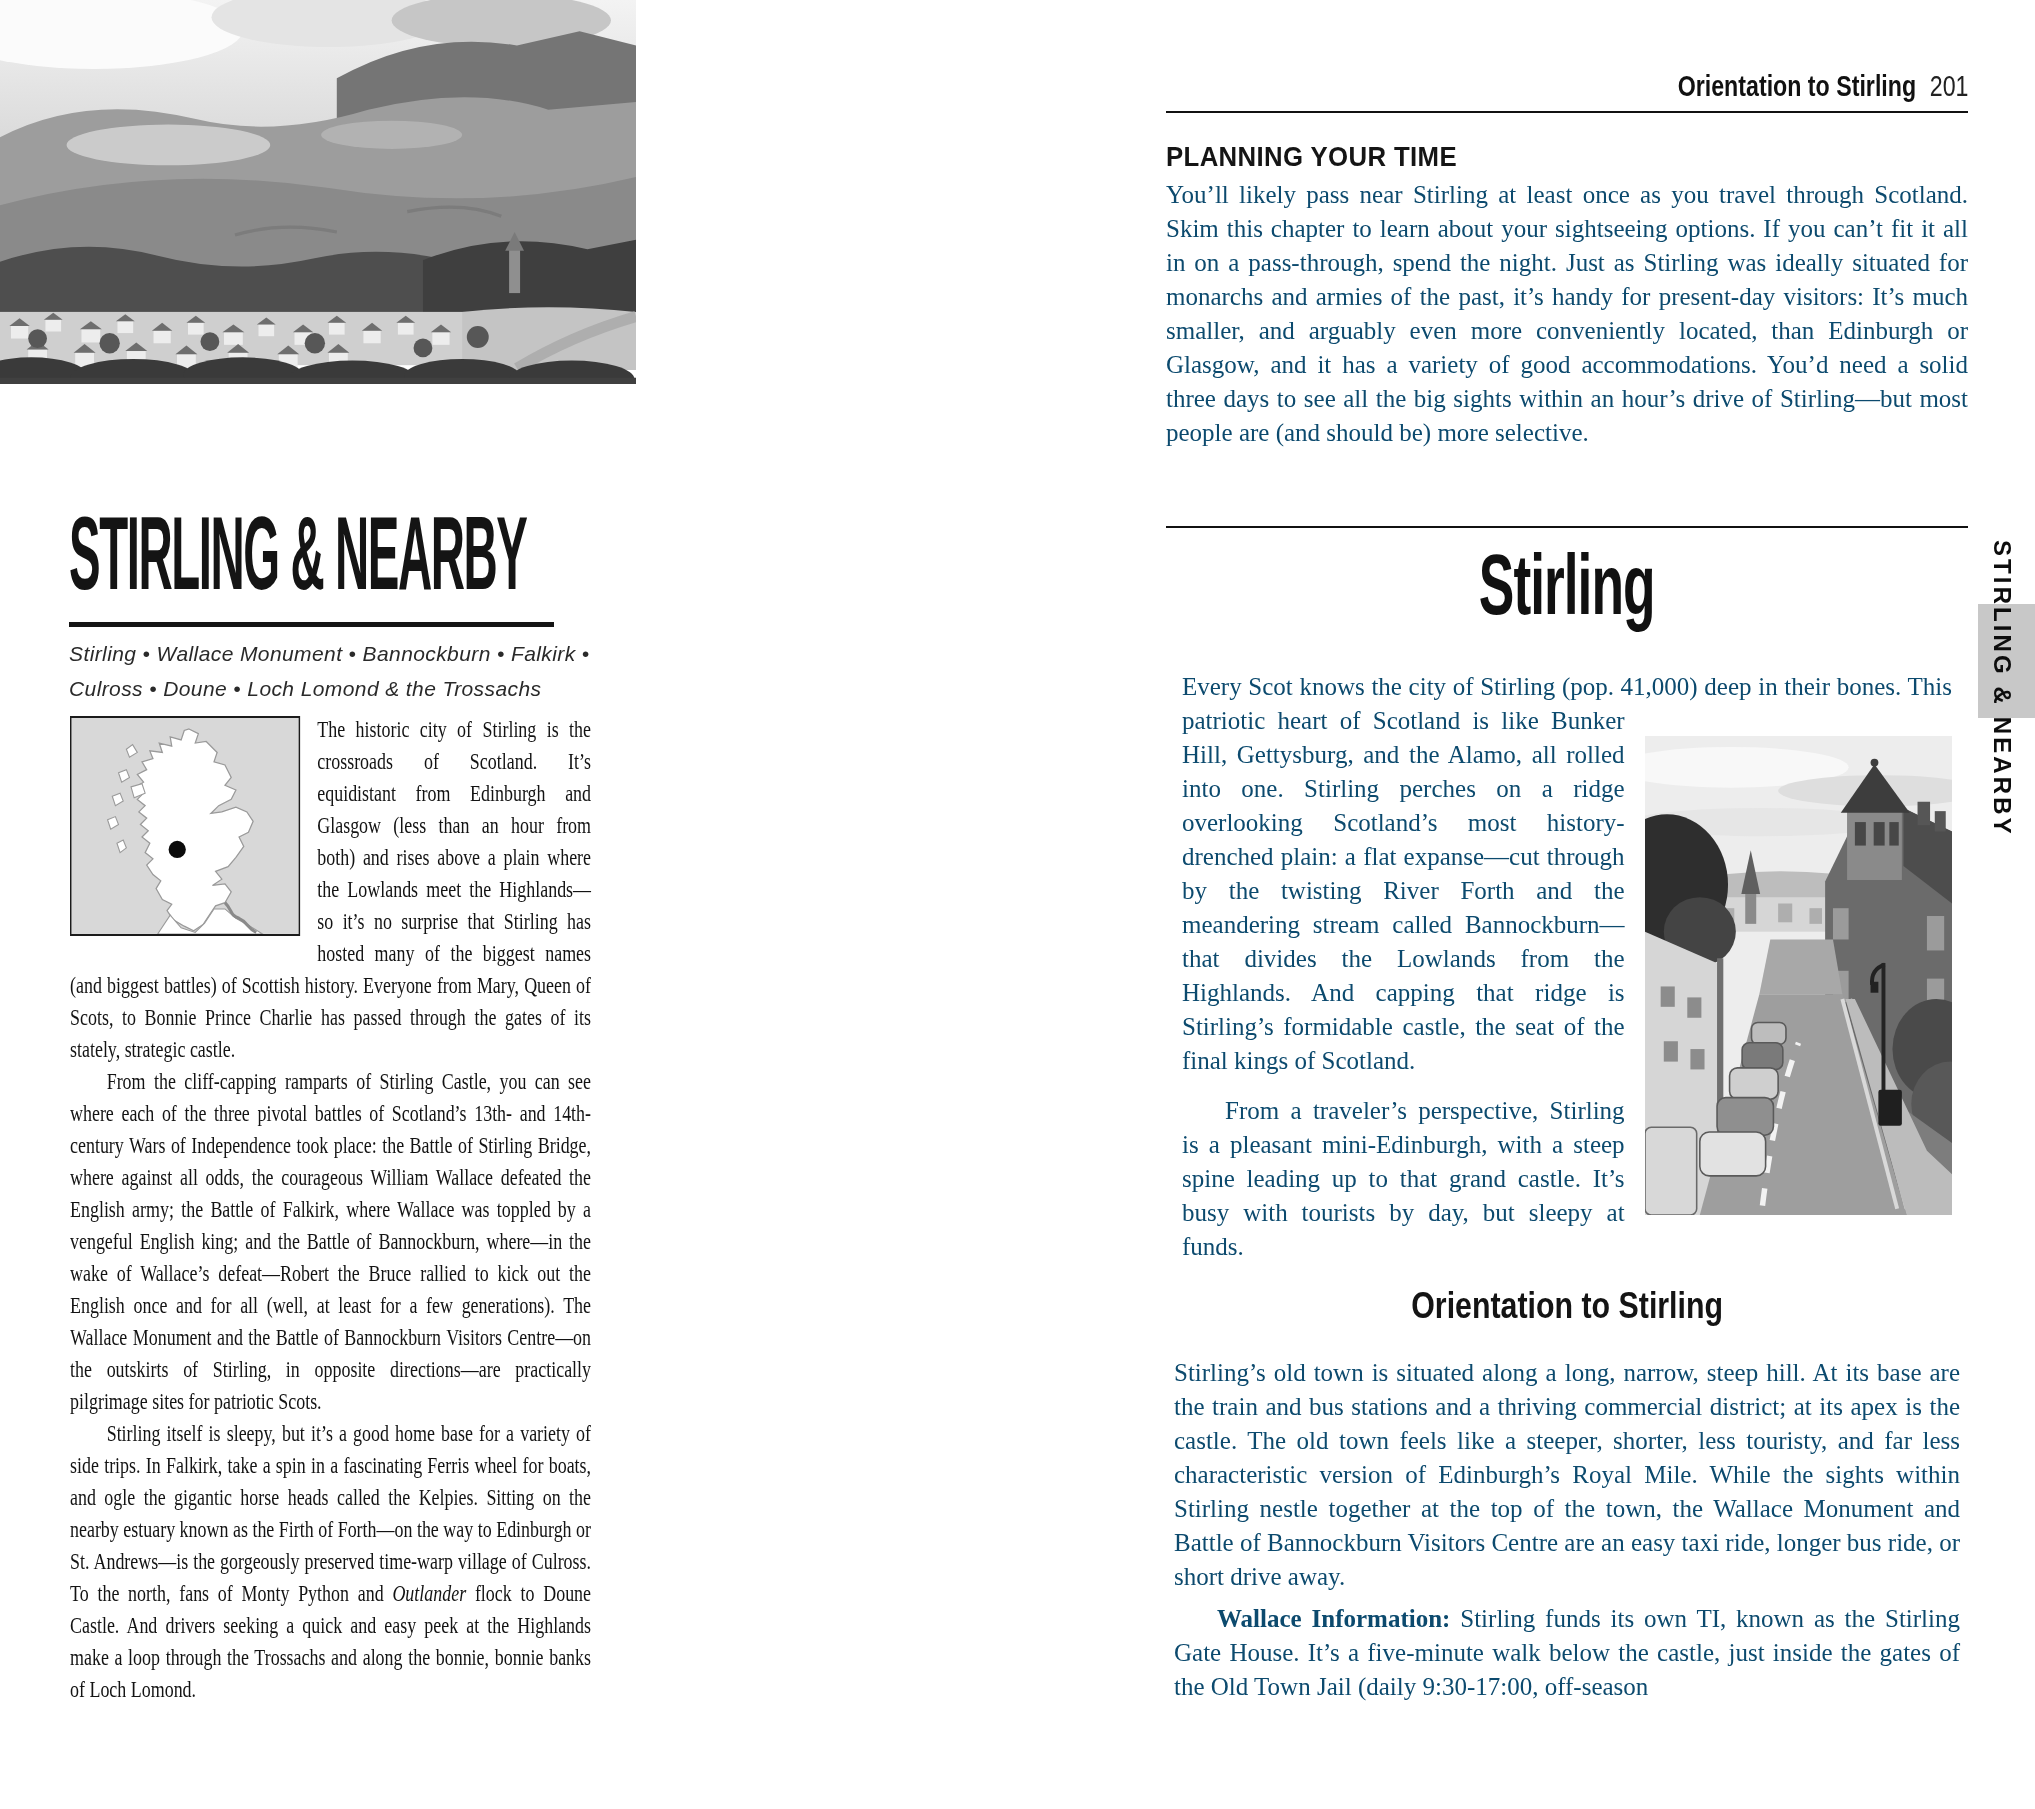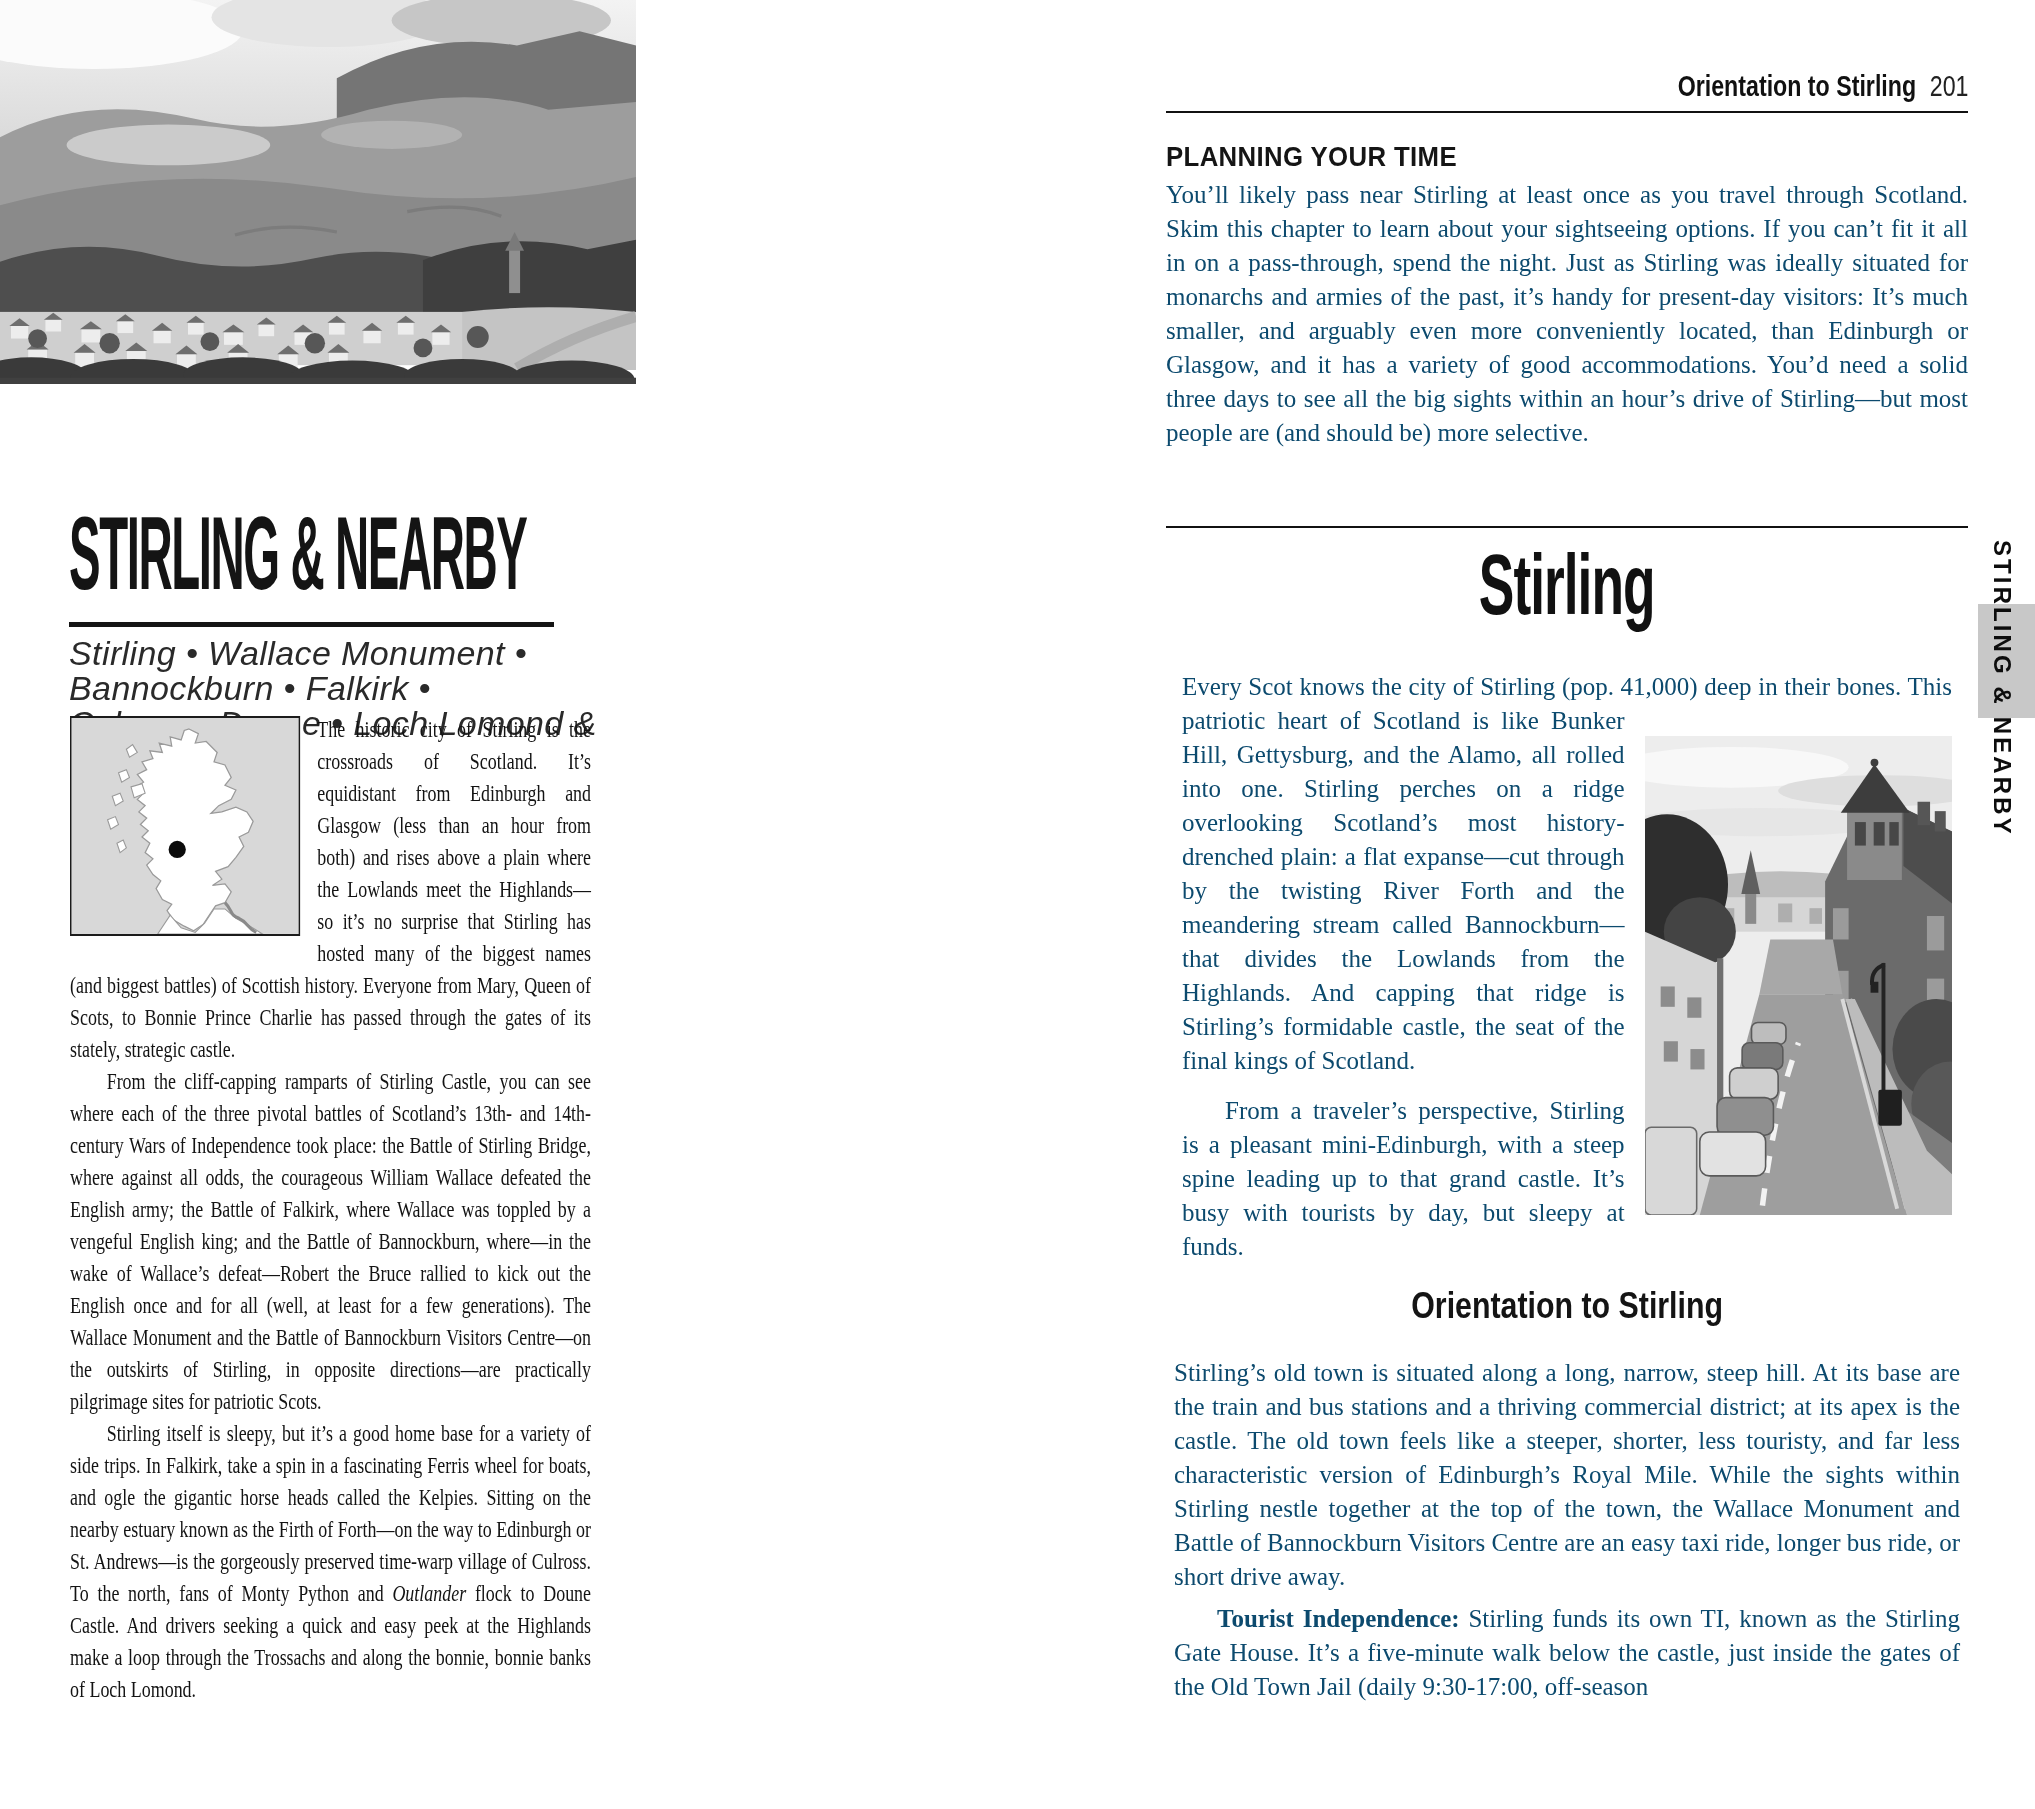--- a/index.html
+++ b/index.html
@@ -8,21 +8,21 @@
   .abs{position:absolute;}
 
   
   #pano{left:0;top:0;width:636px;height:384px;}
   #chapter-title{left:69px;top:507px;width:548px;}
   #chapter-title span{display:inline-block;font-family:"Liberation Sans",sans-serif;
       font-weight:700;font-size:103px;line-height:94px;letter-spacing:-3.1px;color:#141414;
       transform:scaleX(0.46);transform-origin:left top;white-space:nowrap;}
   #title-rule{left:69px;top:622px;width:485px;height:4.7px;background:#141414;}
   #subtitle{left:69px;top:636px;width:548px;font-family:"Liberation Sans",sans-serif;
-      font-style:italic;font-weight:300;font-size:34px;line-height:35px;color:#2a2a2a;letter-spacing:0.4px;}
+      font-style:italic;font-weight:300;font-size:21px;line-height:35px;color:#2a2a2a;letter-spacing:0.4px;}
   #left-body{left:70px;top:714px;width:668px;transform:scaleX(0.78);transform-origin:left top;
       font-size:23px;line-height:32px;text-align:justify;color:#131313;}
   #left-body p{margin:0;}
   #left-body p.ind{text-indent:47px;}
   #map-box{float:left;width:291px;height:216px;border:2.3px solid #1b1b1b;margin:2.3px 22px 7.8px 0;
       background:#d8d8d8;}
   #map-box svg{display:block;}
 
   
   #rp-header{left:1166px;top:67px;width:802px;height:36px;display:flex;justify-content:flex-end;align-items:flex-end;}
@@ -312,20 +312,20 @@
       </span><span>Every Scot knows the city of Stirling (pop. 41,000) deep in their bones. This patriotic heart of Scotland is like Bunker Hill, Gettysburg, and the Alamo, all rolled into one. Stirling perches on a ridge overlooking Scotland’s most history-drenched plain: a flat expanse—cut through by the twisting River Forth and the meandering stream called Bannockburn—that divides the Lowlands from the Highlands. And capping that ridge is Stirling’s formidable castle, the seat of the final kings of Scotland.</span>
     </p>
     <p class="ind">From a traveler’s perspective, Stirling is a pleasant mini-Edinburgh, with a steep spine leading up to that grand castle. It’s busy with tourists by day, but sleepy at funds.</p>
   </div>
 
   <div class="abs" id="orient-h">
     <span>Orientation to Stirling</span>
   </div>
   <div class="abs rp-body" id="orient-body">
     <p>Stirling’s old town is situated along a long, narrow, steep hill. At its base are the train and bus stations and a thriving commercial district; at its apex is the castle. The old town feels like a steeper, shorter, less touristy, and far less characteristic version of Edinburgh’s Royal Mile. While the sights within Stirling nestle together at the top of the town, the Wallace Monument and Battle of Bannockburn Visitors Centre are an easy taxi ride, longer bus ride, or short drive away.</p>
-    <p class="ind"><span class="ti-label">Tourist Independence:</span><span> Stirling funds its own TI, known as the Stirling Gate House. It’s a five-minute walk below the castle, just inside the gates of the Old Town Jail (daily 9:30-17:00, off-season</span></p>
+    <p class="ind"><span class="ti-label">Wallace Information:</span><span> Stirling funds its own TI, known as the Stirling Gate House. It’s a five-minute walk below the castle, just inside the gates of the Old Town Jail (daily 9:30-17:00, off-season</span></p>
   </div>
 
   <div class="abs" id="tab-bg"></div>
   <div class="abs" id="tab-text">STIRLING &amp; NEARBY</div>
 
 </div>
 
 
 </body></html>

